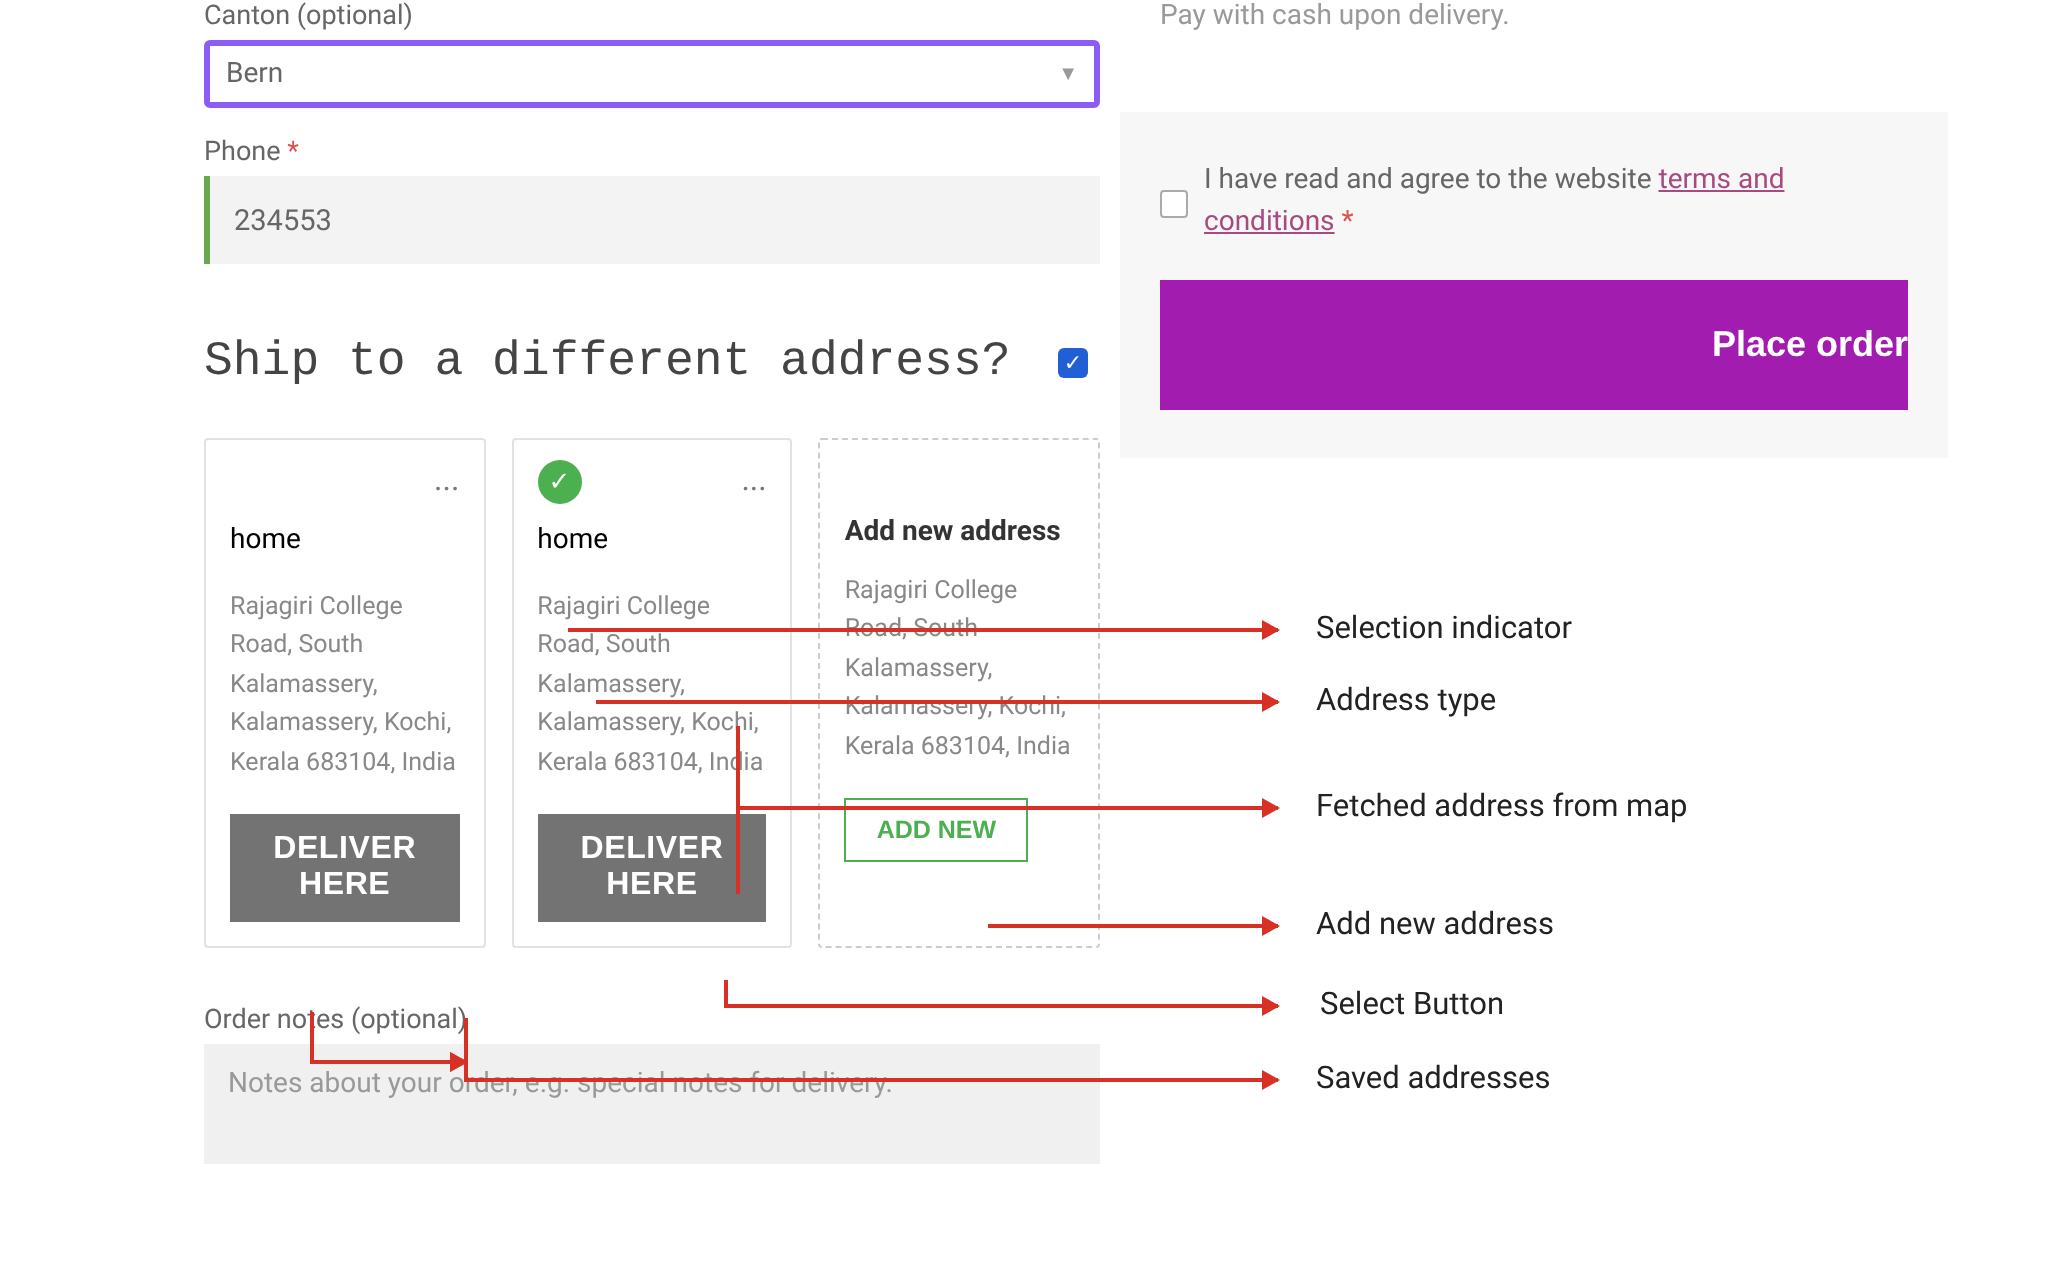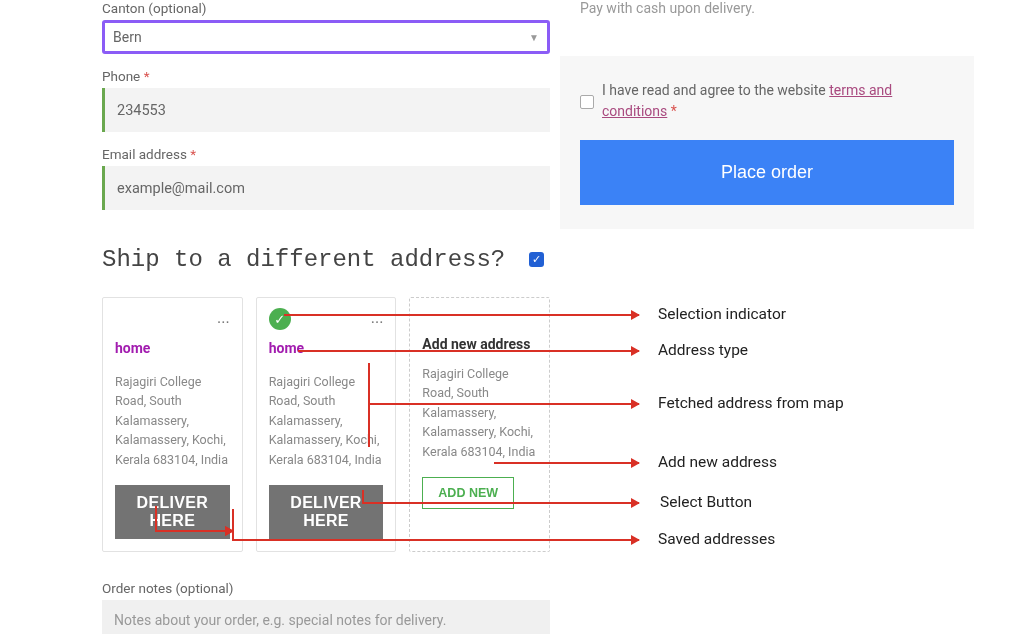--- a/index.html
+++ b/index.html
@@ -37,41 +37,41 @@
     .address-card {
       width:153px; border:1px solid #e2e2e2; border-radius:2px; padding:14px 12px 12px 12px;
       min-height:215px; position:relative; background:#fff;
     }
     .address-card.new-card { border:1px dashed #ccc; width:153px;}
     .card-dots { position:absolute; top:10px; right:12px; font-size:16px; color:#777; letter-spacing:0;}
     .sel-indicator {
       width:22px; height:22px; border-radius:50%; background:#4caf50; position:absolute; top:10px; left:12px;
       display:flex; align-items:center; justify-content:center; color:#fff; font-size:13px;
     }
-    .card-type { font-weight:700; font-size:14px; color:#a21caf; margin-top:28px; margin-bottom:16px;}
+    .card-type { font-weight:400; font-size:14px; color:#000000; margin-top:28px; margin-bottom:16px;}
     .card-addr { font-size:12.5px; color:#888; line-height:1.55; margin-bottom:16px;}
     .deliver-btn {
       background:#737373; color:#fff; border:none; font-size:16px; font-weight:700; padding:9px 13px; letter-spacing:0.3px;
     }
     .new-card .card-type-new { font-weight:700; font-size:14px; color:#333; margin-top:24px; margin-bottom:12px;}
     .addnew-btn { border:1.5px solid #4caf50; color:#4caf50; background:#fff; font-weight:700; font-size:12.5px; padding:8px 15px;}
     
     .order-notes-section { margin-top:28px; }
     .notes-area {
       width:100%; height:60px; border:none; background:#f0f0f0; padding:12px; font-size:14px; color:#999;
     }
     
     
     .pay-note { color:#999; font-size:14px; margin-top:0; margin-bottom:24px; padding-left:20px;}
     .consent-box { background:#f7f7f7; padding:24px 20px;  margin-top:40px;}
     .consent-row { display:flex; align-items:center; gap:8px; font-size:14px; color:#666; line-height:1.5; margin-bottom:18px;}
     .consent-check { width:14px; height:14px; border:1px solid #aaa; border-radius:2px; background:#fff; flex-shrink:0; margin-top:2px;}
     .tc-link { color:#a94a7f; text-decoration:underline;}
     .place-order-btn {
-      width:100%; background:#3b82f6; color:#fff; border:none; font-size:18px; font-weight:400; padding:22px 0;
+      width:100%; background:#a21caf; color:#fff; border:none; font-size:18px; font-weight:700; padding:22px 0;text-align:right;
     }
     
     
     .annotation { position:absolute; font-size:15.5px; color:#222; font-weight:400;}
     .arrow { position:absolute; height:2px; background:#d93025; }
     .arrow::after {
       content:''; position:absolute; right:-1px; top:-4px; border-left:9px solid #d93025; border-top:5px solid transparent; border-bottom:5px solid transparent;
     }
     .arrow-v { position:absolute; width:2px; background:#d93025;}
   </style>
@@ -89,26 +89,20 @@
       </div>
     </div>
 
     <div class="field-group">
       <label class="field-label"><span>Phone</span> <span class="req-star">*</span></label>
       <div class="text-input">
         <span>234553</span>
       </div>
     </div>
 
-    <div class="field-group">
-      <label class="field-label"><span>Email address</span> <span class="req-star">*</span></label>
-      <div class="text-input">
-        <span>example@mail.com</span>
-      </div>
-    </div>
 
     <div class="ship-section">
       <div class="ship-heading-row">
         <div class="ship-heading">Ship to a different address?</div>
         <div class="ship-checkbox">✓</div>
       </div>
 
       <div class="cards-row">
         <div class="address-card">
           <div class="card-dots">...</div>

